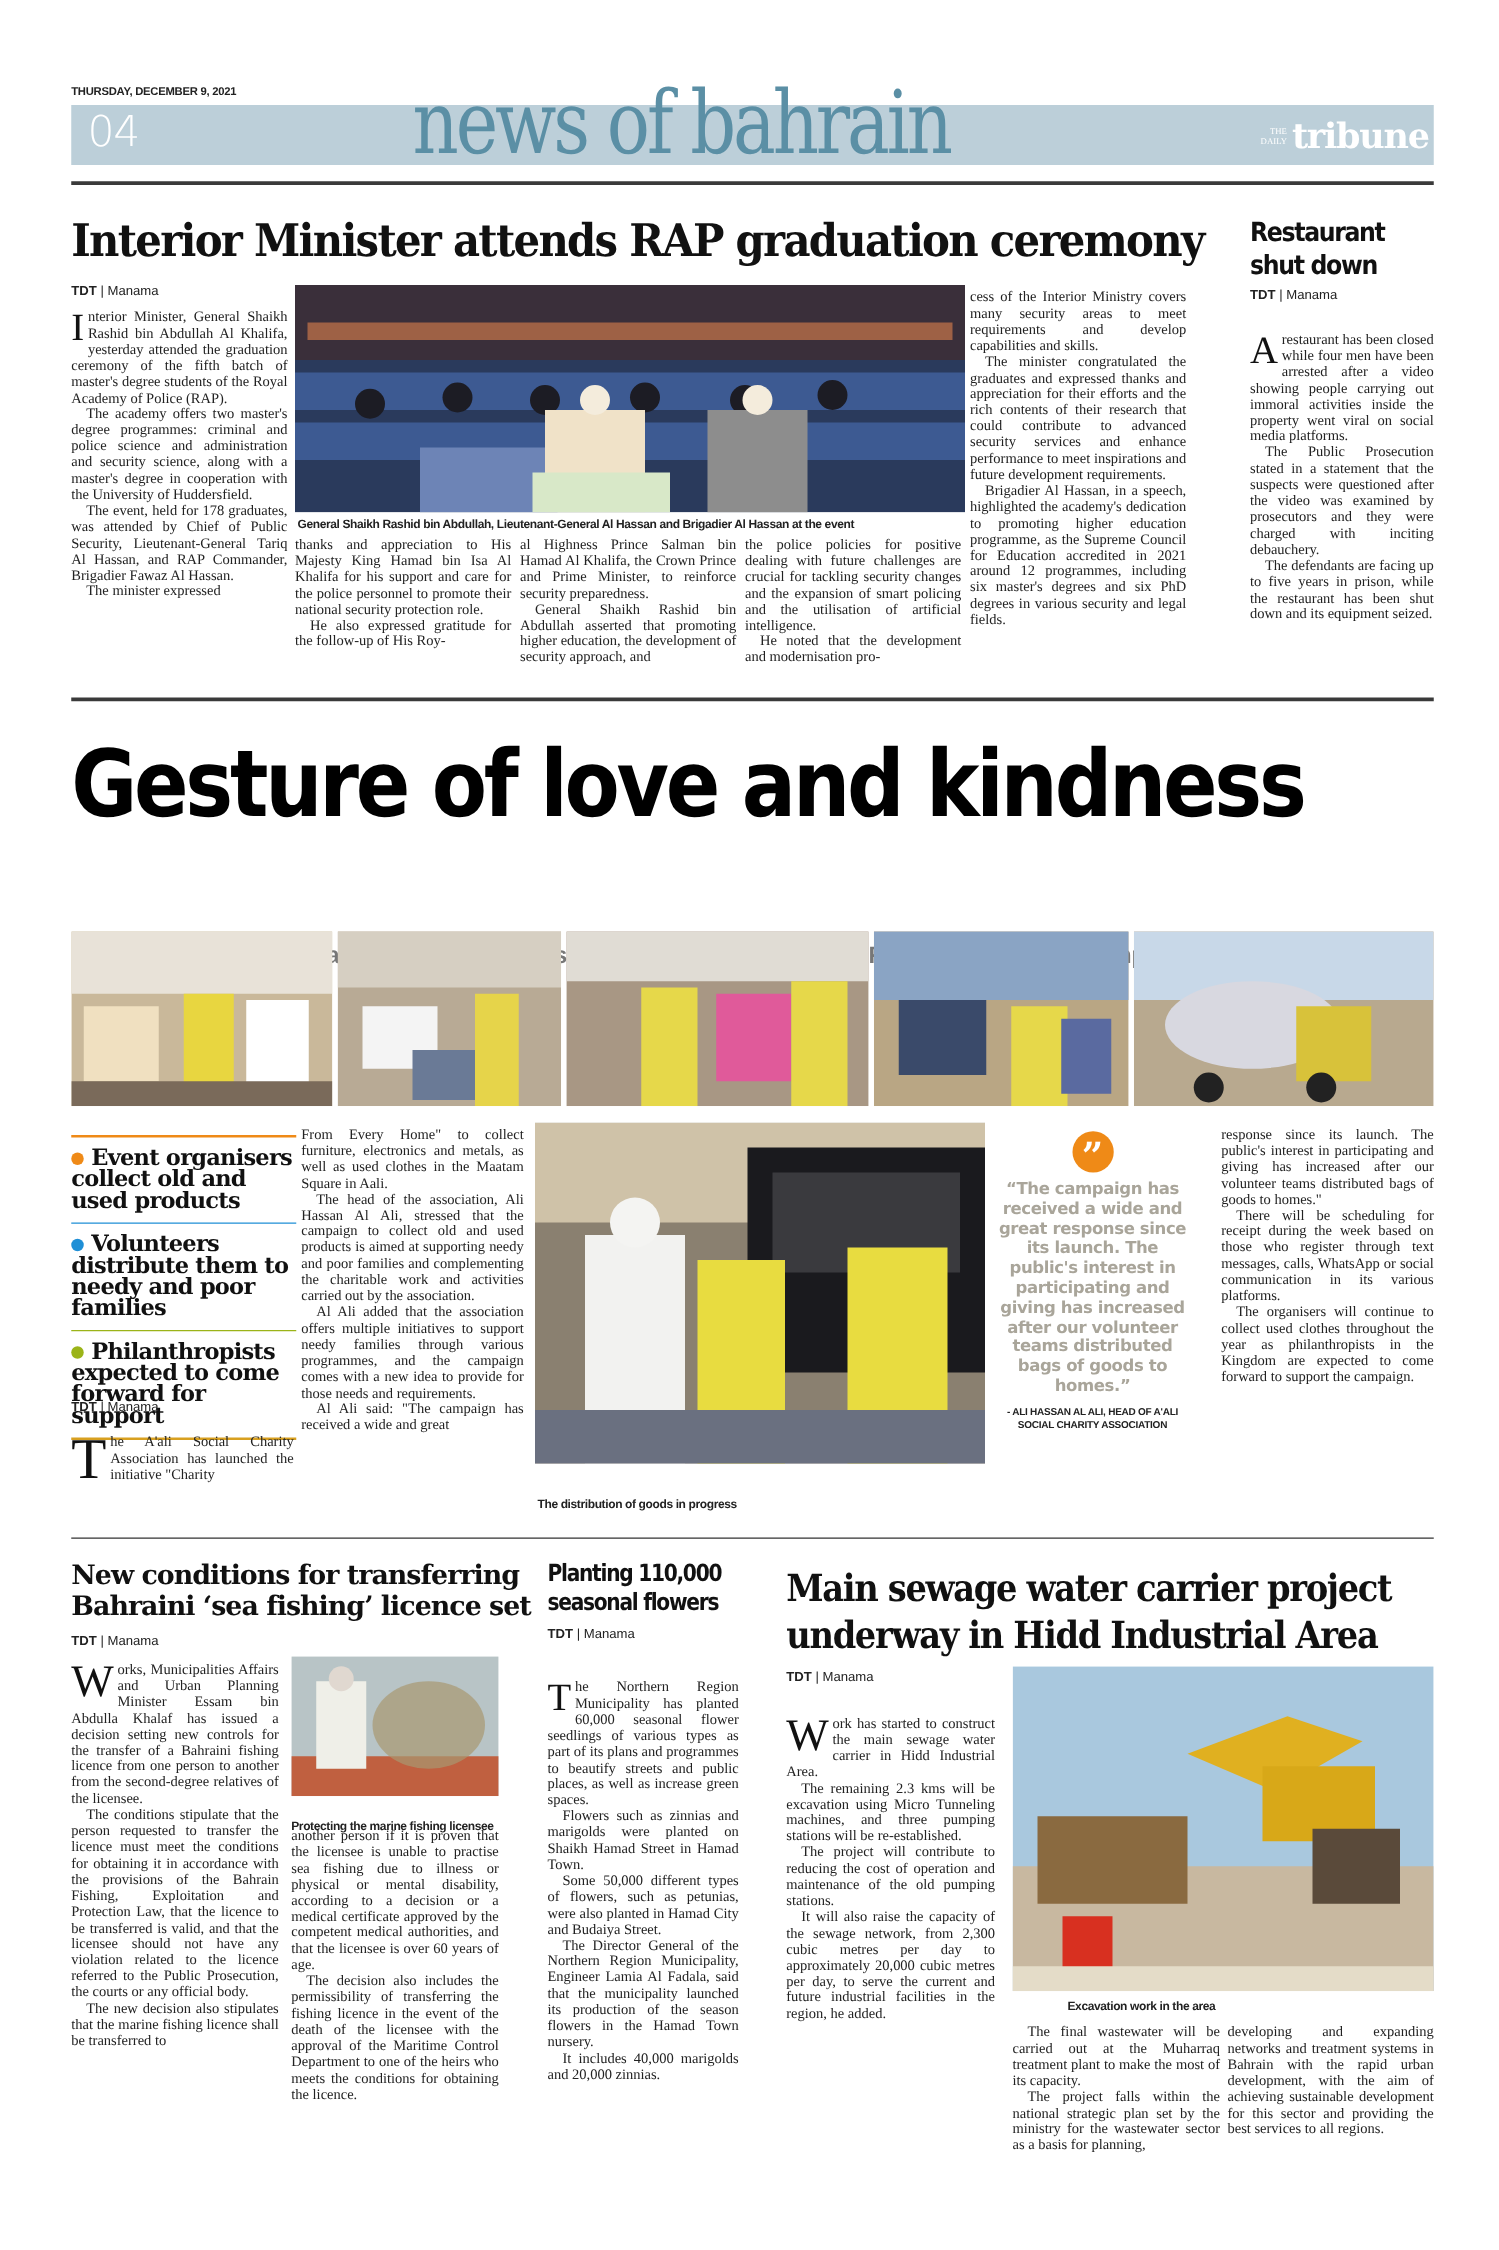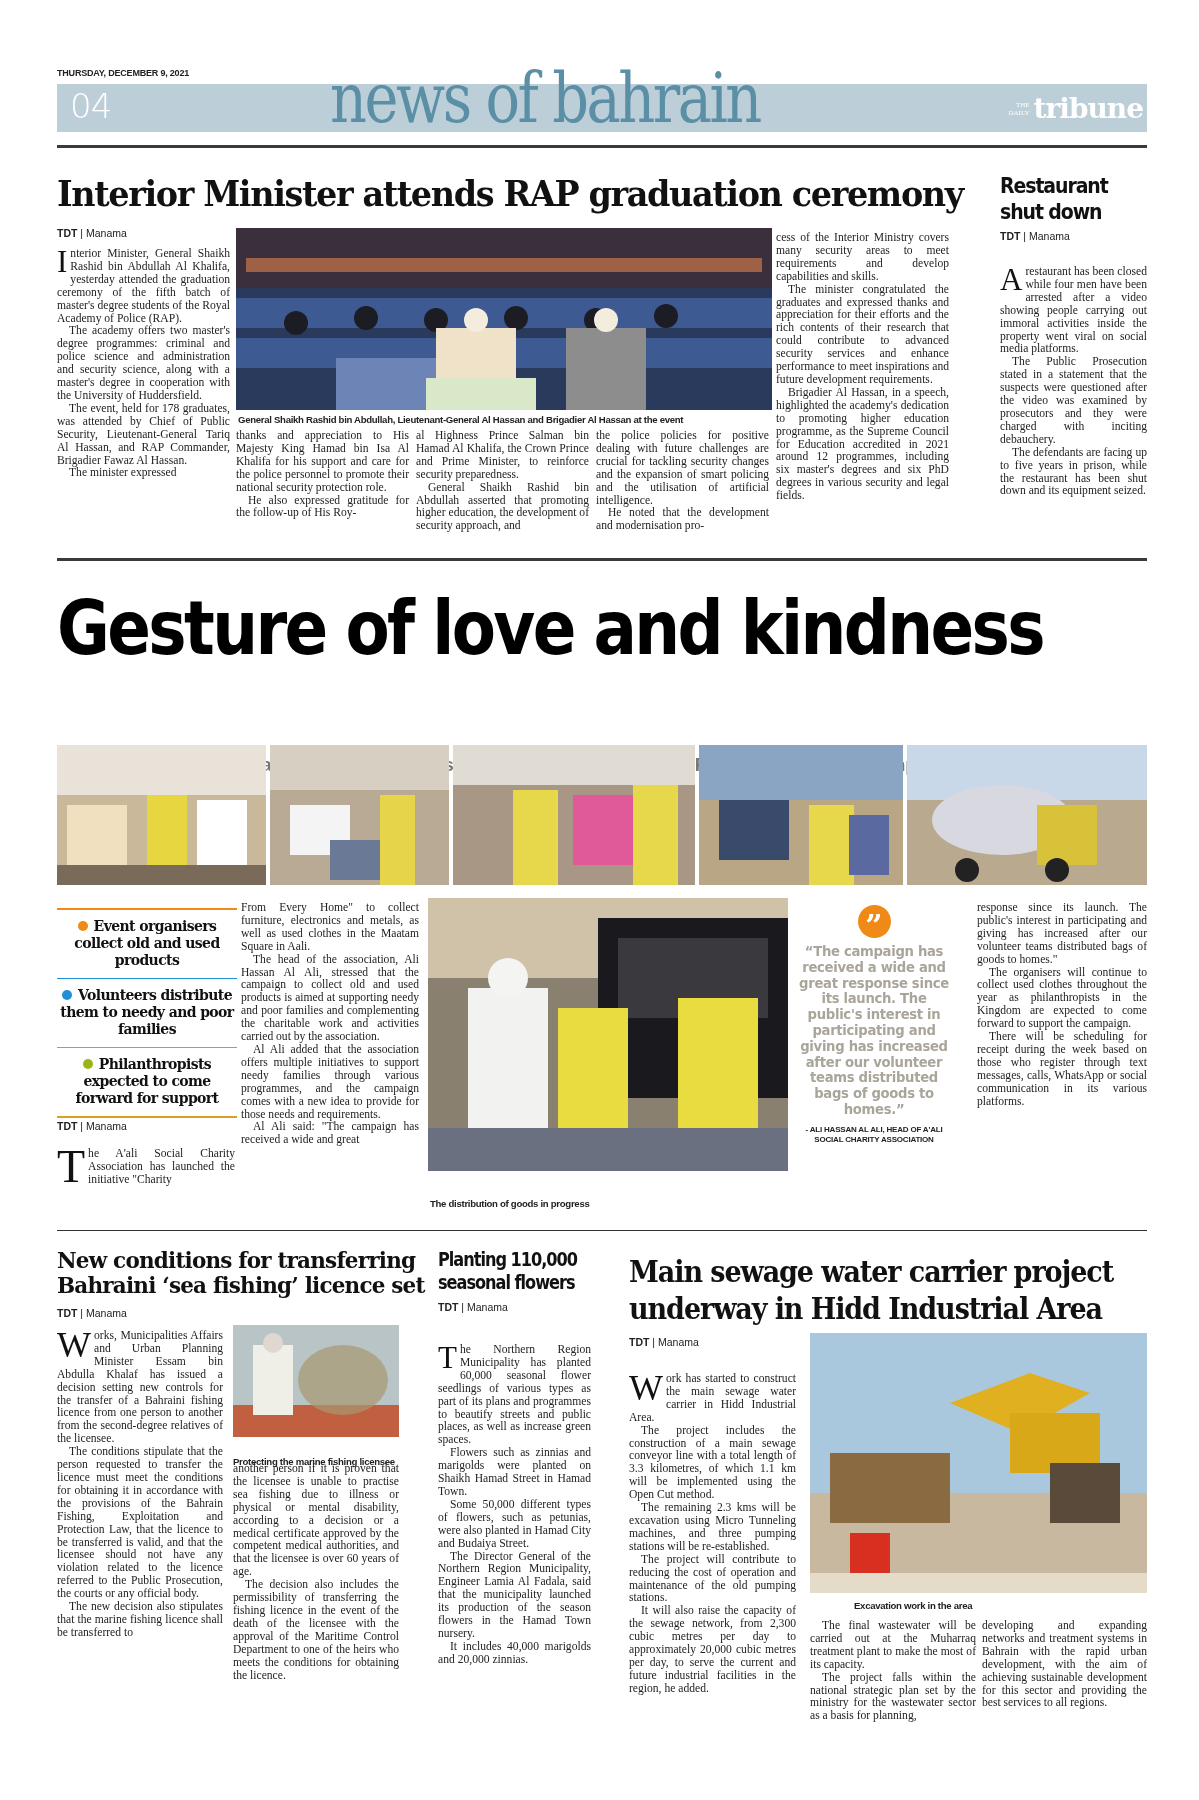--- a/index.html
+++ b/index.html
@@ -34,21 +34,21 @@
 
   
   .photo { overflow: hidden; }
   .photo svg { width: 100%; height: 100%; display: block; }
 
   
   .feature-title { left: 57px; top: 585px; width: 1090px; font-family: "DejaVu Sans", sans-serif; font-weight: bold; font-size: 74px; letter-spacing: -3px; color: #000; transform: scaleX(0.87); transform-origin: left; white-space: nowrap; }
   .feature-sub { left: 0; width: 1199px; top: 710px; text-align: center; font-family: "Liberation Sans", sans-serif; font-weight: bold; font-size: 19px; color: #777; margin-top: 44px; }
 
   .bullet-box { left: 57px; width: 180px; }
-  .bullet { font-family: "DejaVu Serif", serif; font-weight: bold; font-size: 14px; line-height: 17px; color: #111; letter-spacing: -0.6px; padding: 8px 0 9px; text-align: center; }
+  .bullet { font-family: "DejaVu Serif", serif; font-weight: bold; font-size: 18px; line-height: 17px; color: #111; letter-spacing: -0.6px; padding: 8px 0 9px; }
   .dot { display: inline-block; width: 10px; height: 10px; border-radius: 50%; margin-right: 6px; vertical-align: 0px; }
   .sep { height: 2px; }
 
   .pull-quote { left: 797px; top: 905px; width: 154px; text-align: center; }
   .quote-icon { width: 33px; height: 33px; border-radius: 50%; background: #ef8a17; color: #fff; margin: 0 auto 6px; font-family: "DejaVu Serif", serif; font-weight: bold; font-size: 30px; line-height: 42px; }
   .quote-text { font-family: "DejaVu Sans", sans-serif; font-weight: bold; font-size: 13.2px; line-height: 15.8px; color: #a9a59a; letter-spacing: -0.3px; }
   .quote-attr { margin-top: 7px; font-family: "Liberation Sans", sans-serif; font-weight: bold; font-size: 8px; line-height: 10px; color: #222; letter-spacing: -0.2px; }
 </style>
 </head>
 <body>
@@ -223,22 +223,22 @@
 <div class="abs caption" style="left:430px;top:1198px;white-space:nowrap;">The distribution of goods in progress</div>
 
 <div class="abs pull-quote">
   <div class="quote-icon">”</div>
   <div class="quote-text">“The campaign has received a wide and great response since its launch. The public's interest in participating and giving has increased after our volunteer teams distributed bags of goods to homes.”</div>
   <div class="quote-attr">- ALI HASSAN AL ALI, HEAD OF A'ALI SOCIAL CHARITY ASSOCIATION</div>
 </div>
 
 <div class="abs col" style="left:977px;top:902px;width:170px;">
   <p class="first">response since its launch. The public's interest in participating and giving has increased after our volunteer teams distributed bags of goods to homes."</p>
+  <p>There will be scheduling for receipt during the week based on those who register through text messages, calls, WhatsApp or social communication in its various platforms.</p>
   <p>The organisers will continue to collect used clothes throughout the year as philanthropists in the Kingdom are expected to come forward to support the campaign.</p>
-  <p>There will be scheduling for receipt during the week based on those who register through text messages, calls, WhatsApp or social communication in its various platforms.</p>
 </div>
 
 <div class="abs rule-thin" style="left:57px;width:1090px;top:1230px;"></div>
 
 <div class="abs hl-serif" style="left:57px;top:1248px;font-size:21.5px;line-height:25px;letter-spacing:-0.8px;">
   <div>New conditions for transferring</div>
   <div>Bahraini ‘sea fishing’ licence set</div>
 </div>
 <div class="abs byline" style="left:57px;top:1307px;"><b>TDT</b> <span>| Manama</span></div>
 <div class="abs col" style="left:57px;top:1330px;width:166px;">
@@ -274,21 +274,20 @@
   <p>It includes 40,000 marigolds and 20,000 zinnias.</p>
 </div>
 
 <div class="abs hl-serif" style="left:629px;top:1253px;font-size:30px;line-height:37px;letter-spacing:-1.2px;white-space:nowrap;transform:scaleX(0.9);transform-origin:left;">
   <div>Main sewage water carrier project</div>
   <div>underway in Hidd Industrial Area</div>
 </div>
 <div class="abs byline" style="left:629px;top:1336px;"><b>TDT</b> <span>| Manama</span></div>
 <div class="abs col" style="left:629px;top:1373px;width:167px;">
   <p class="first"><span class="dropcap" style="font-size:36px;line-height:28px;">W</span><span>ork has started to construct the main sewage water carrier in Hidd Industrial Area.</span></p>
-  <p>The project includes the construction of a main sewage conveyor line with a total length of 3.3 kilometres, of which 1.1 km will be implemented using the Open Cut method.</p>
   <p>The remaining 2.3 kms will be excavation using Micro Tunneling machines, and three pumping stations will be re-established.</p>
   <p>The project will contribute to reducing the cost of operation and maintenance of the old pumping stations.</p>
   <p>It will also raise the capacity of the sewage network, from 2,300 cubic metres per day to approximately 20,000 cubic metres per day, to serve the current and future industrial facilities in the region, he added.</p>
 </div>
 <div class="abs photo" style="left:810px;top:1333px;width:337px;height:260px;">
   <svg viewBox="0 0 337 260" preserveAspectRatio="none">
     <rect width="337" height="260" fill="#a9c8de"></rect>
     <rect y="160" width="337" height="100" fill="#c8b8a0"></rect>
     <polygon points="140,70 220,40 280,60 210,100" fill="#e0b020"></polygon>
     <rect x="200" y="80" width="90" height="60" fill="#d8a818"></rect>

